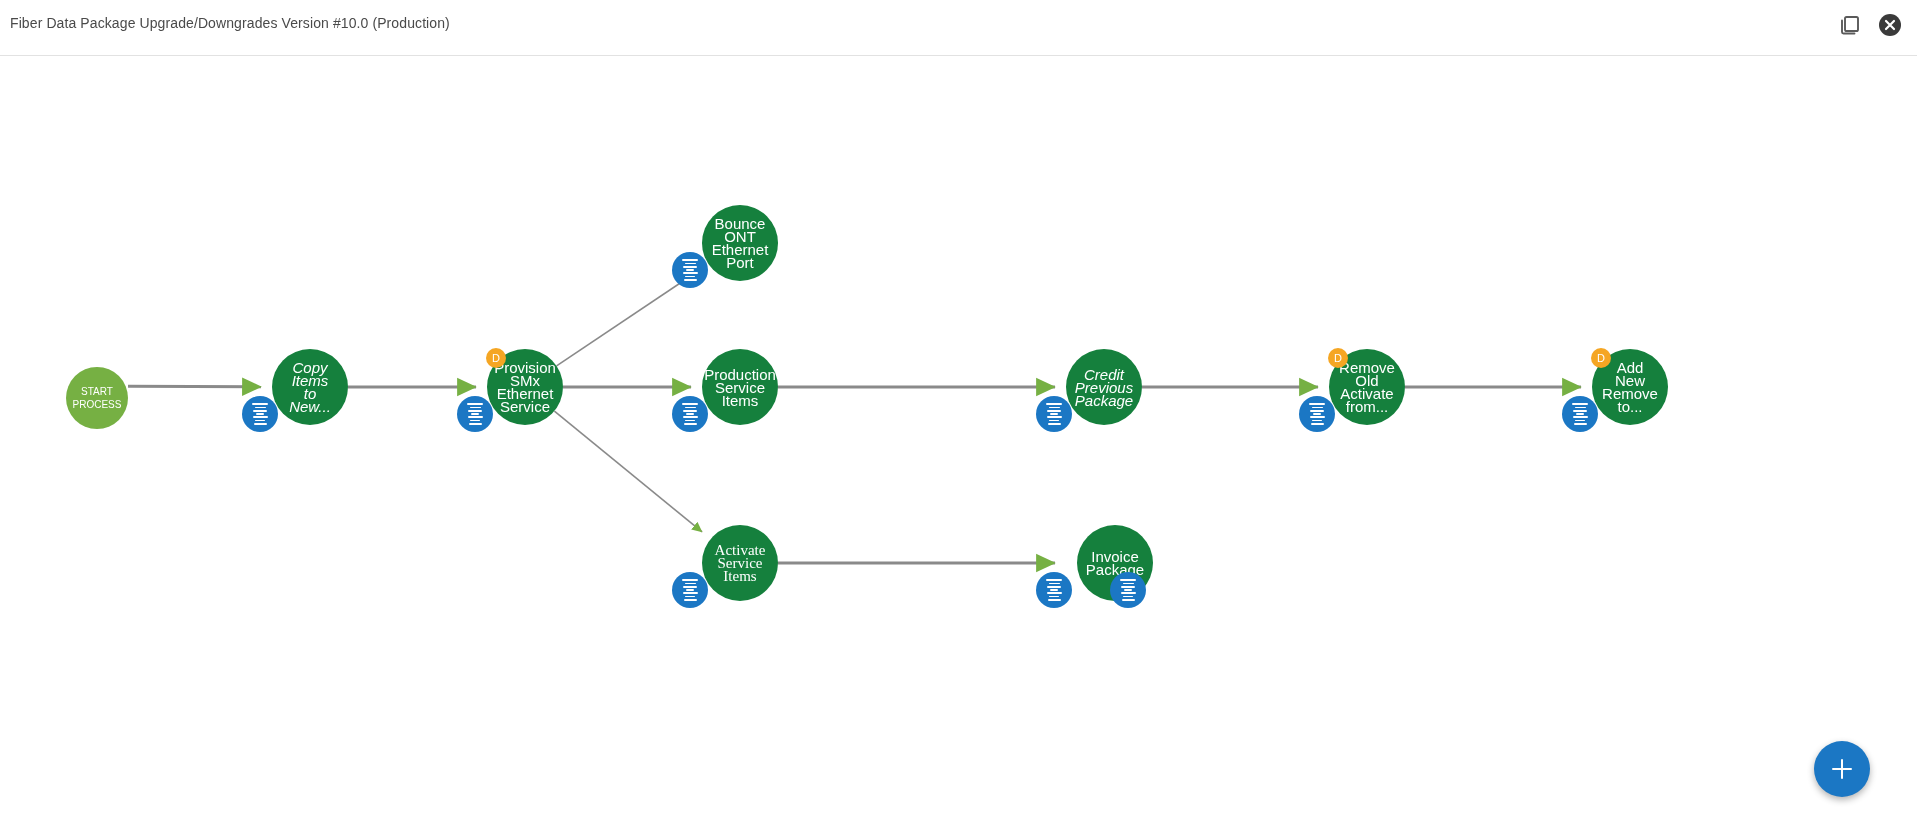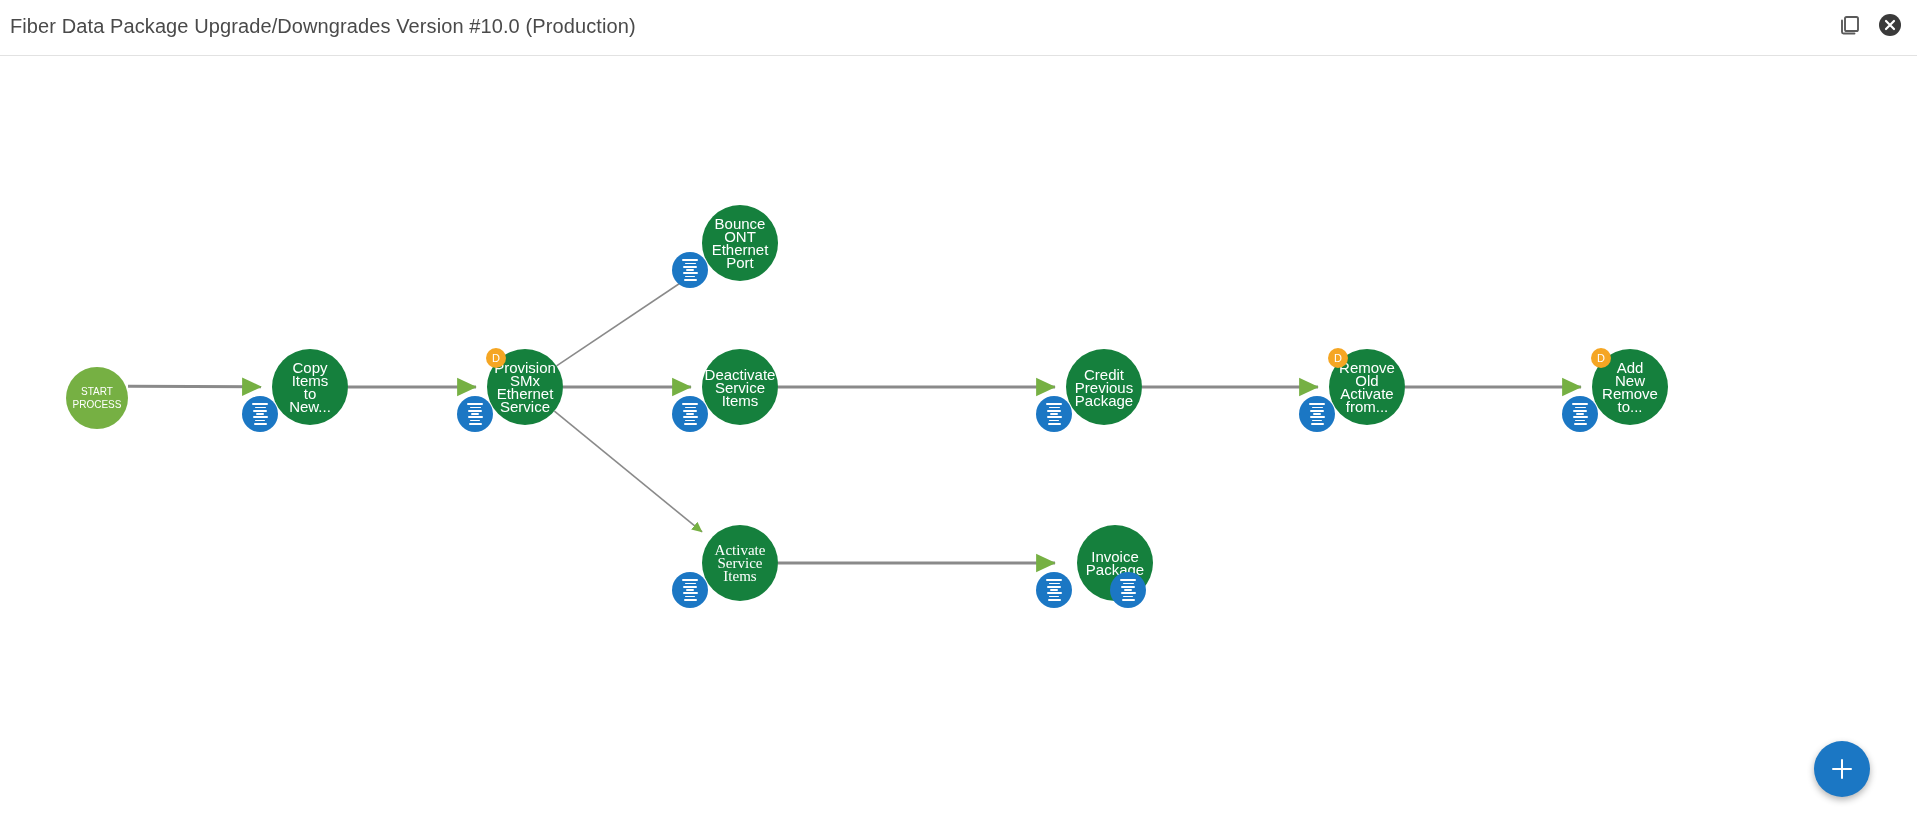--- a/index.html
+++ b/index.html
@@ -13,21 +13,21 @@
 
   
   #titlebar {
     position: absolute; top: 0; left: 0;
     width: 1917px; height: 56px;
     background: #ffffff;
     border-bottom: 1px solid #e2e2e2;
   }
   #title-text {
     position: absolute; left: 10px; top: 15px;
-    font-size: 20px; color: #4a4a4a; font-weight: 400;
+    font-size: 14px; color: #4a4a4a; font-weight: 400;
     letter-spacing: 0.1px; white-space: nowrap;
   }
   #titlebar-actions {
     position: absolute; right: 14px; top: 12px;
     display: flex; align-items: center; gap: 14px;
   }
   .tb-icon { width: 26px; height: 26px; display: block; cursor: pointer; }
 
   
   #toolbar {
@@ -207,21 +207,21 @@
         <line x1="1405" y1="331" x2="1581" y2="331" stroke="#8a8a8a" stroke-width="3" marker-end="url(#arrowGreen)"></line>
       </g>
   </svg>
   <div id="node-layer">
       <div class="node-group" style="left: 66px; top: 299px; width: 62px; height: 62px;">
         <div class="node-circle node-start" style="left: 0px; top: 12px;">
           <span style="white-space: pre-line;">START
 PROCESS</span>
         </div>
       </div>
-      <div class="node-group" style="left: 272px; top: 293px; width: 76px; height: 76px;">
+      <div class="node-group" style="left: 272px; top: 293px; width: 76px; height: 76px; font-style: italic;">
         <div class="node-circle node-main" style="left: 0px; top: 0px;">
           <span style="white-space: pre-line;">Copy
 Items
 to
 New...</span>
         </div>
         <div class="badge-script" title="Copy Original Package Items to New Package" style="left: -30px; top: 47px;">
           <div class="lines">
             <i style="width: 16px;"></i>
             <i style="width: 11px;"></i>
@@ -267,21 +267,21 @@
             <i style="width: 14px;"></i>
             <i style="width: 8px;"></i>
             <i style="width: 15px;"></i>
             <i style="width: 10px;"></i>
             <i style="width: 13px;"></i>
           </div>
         </div>
       </div>
       <div class="node-group" style="left: 702px; top: 293px; width: 76px; height: 76px;">
         <div class="node-circle node-main" style="left: 0px; top: 0px;">
-          <span style="white-space: pre-line;">Deactivate
+          <span style="white-space: pre-line;">Production
 Service
 Items</span>
         </div>
         <div class="badge-script" title="Deactivate Service Items" style="left: -30px; top: 47px;">
           <div class="lines">
             <i style="width: 16px;"></i>
             <i style="width: 11px;"></i>
             <i style="width: 14px;"></i>
             <i style="width: 8px;"></i>
             <i style="width: 15px;"></i>
@@ -301,21 +301,21 @@
             <i style="width: 16px;"></i>
             <i style="width: 11px;"></i>
             <i style="width: 14px;"></i>
             <i style="width: 8px;"></i>
             <i style="width: 15px;"></i>
             <i style="width: 10px;"></i>
             <i style="width: 13px;"></i>
           </div>
         </div>
       </div>
-      <div class="node-group" style="left: 1066px; top: 293px; width: 76px; height: 76px;">
+      <div class="node-group" style="left: 1066px; top: 293px; width: 76px; height: 76px; font-style: italic;">
         <div class="node-circle node-main" style="left: 0px; top: 0px;">
           <span style="white-space: pre-line;">Credit
 Previous
 Package</span>
         </div>
         <div class="badge-script" title="Credit Previous Package Charges" style="left: -30px; top: 47px;">
           <div class="lines">
             <i style="width: 16px;"></i>
             <i style="width: 11px;"></i>
             <i style="width: 14px;"></i>

